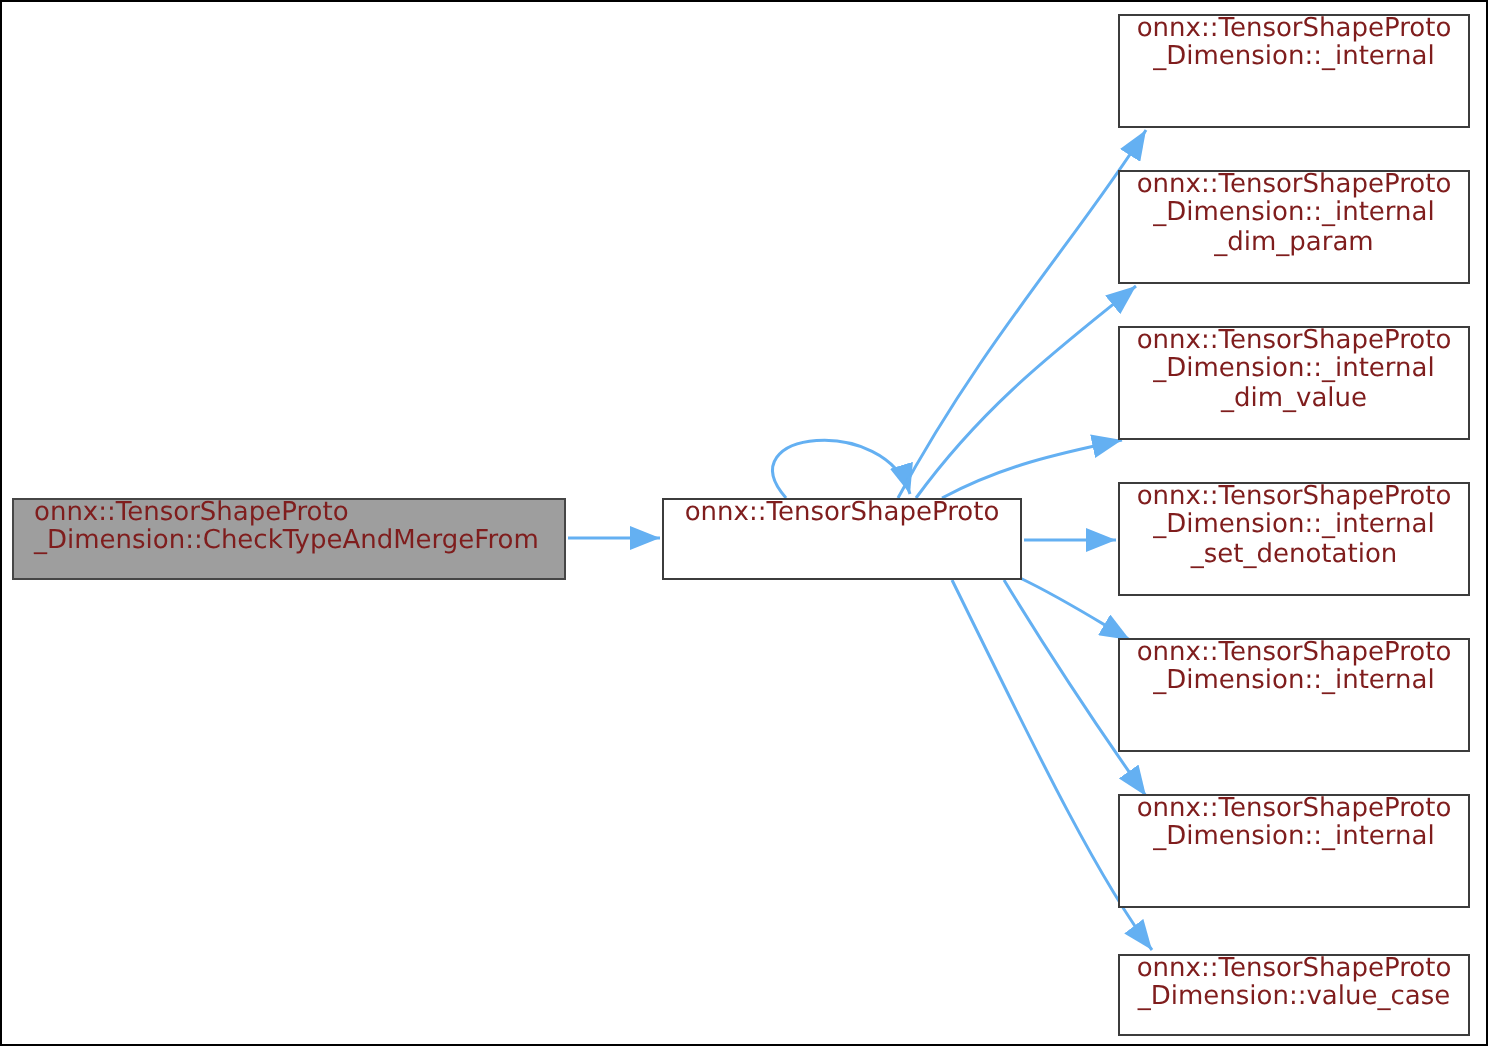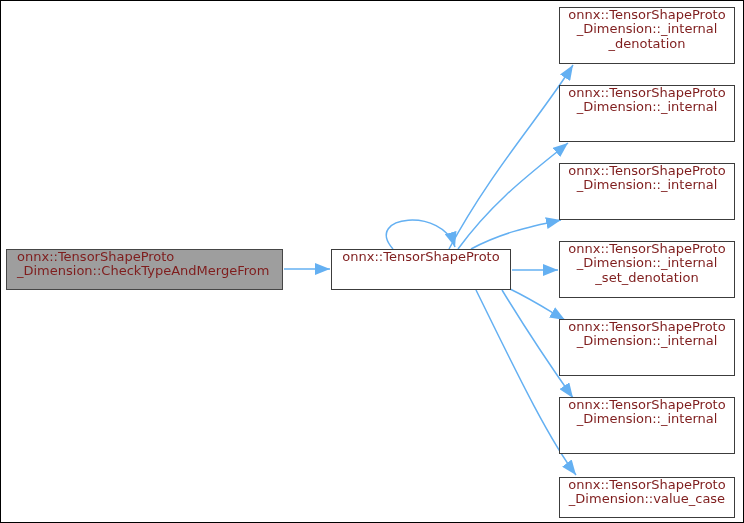--- a/index.html
+++ b/index.html
@@ -68,31 +68,32 @@
     <span>_Dimension::CheckTypeAndMergeFrom</span>
   </div>
 
   <div class="node node-center">
     <span>onnx::TensorShapeProto</span>
   </div>
 
   <div class="node r r0">
     <span>onnx::TensorShapeProto</span>
     <span>_Dimension::_internal</span>
-    <span>_denotation</span>
   </div>
 
   <div class="node r r1">
     <span>onnx::TensorShapeProto</span>
     <span>_Dimension::_internal</span>
+    <span>_dim_param</span>
   </div>
 
   <div class="node r r2">
     <span>onnx::TensorShapeProto</span>
     <span>_Dimension::_internal</span>
+    <span>_dim_value</span>
   </div>
 
   <div class="node r r3">
     <span>onnx::TensorShapeProto</span>
     <span>_Dimension::_internal</span>
     <span>_set_denotation</span>
   </div>
 
   <div class="node r r4">
     <span>onnx::TensorShapeProto</span>

